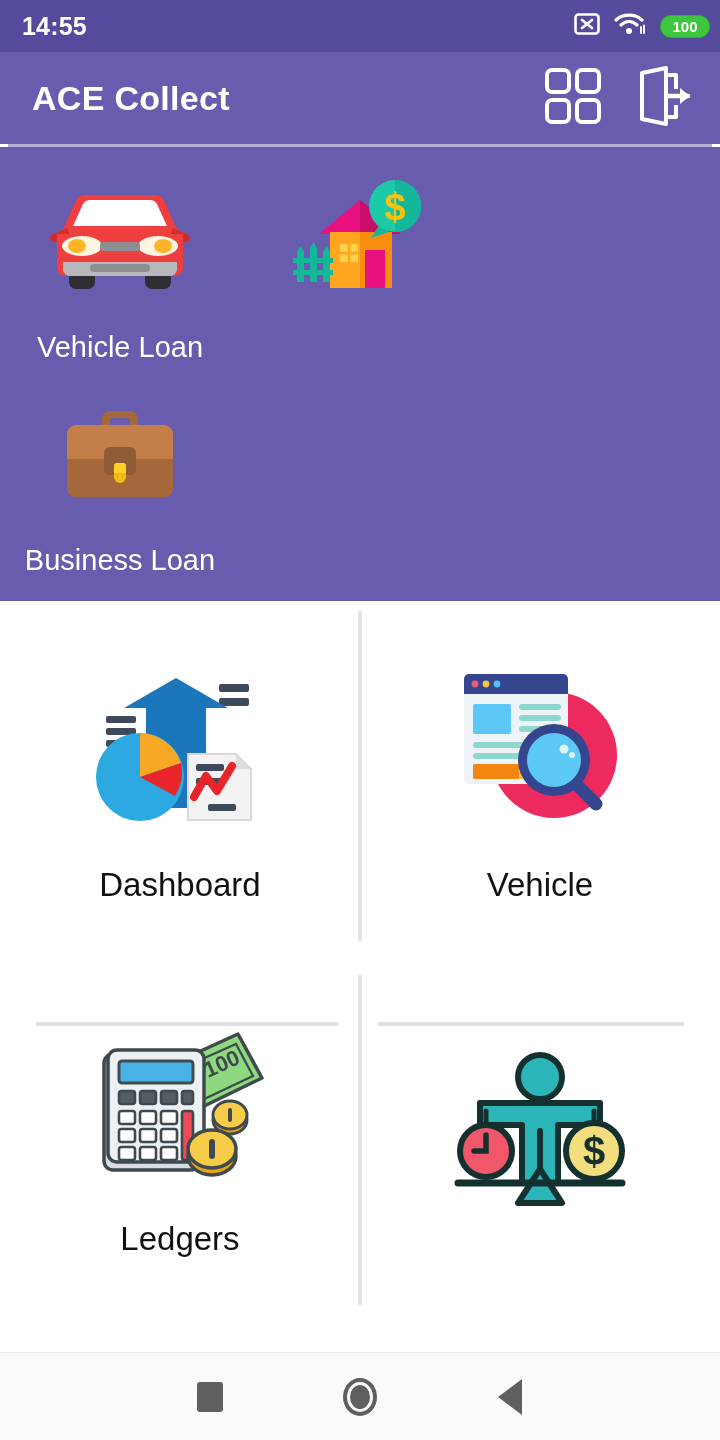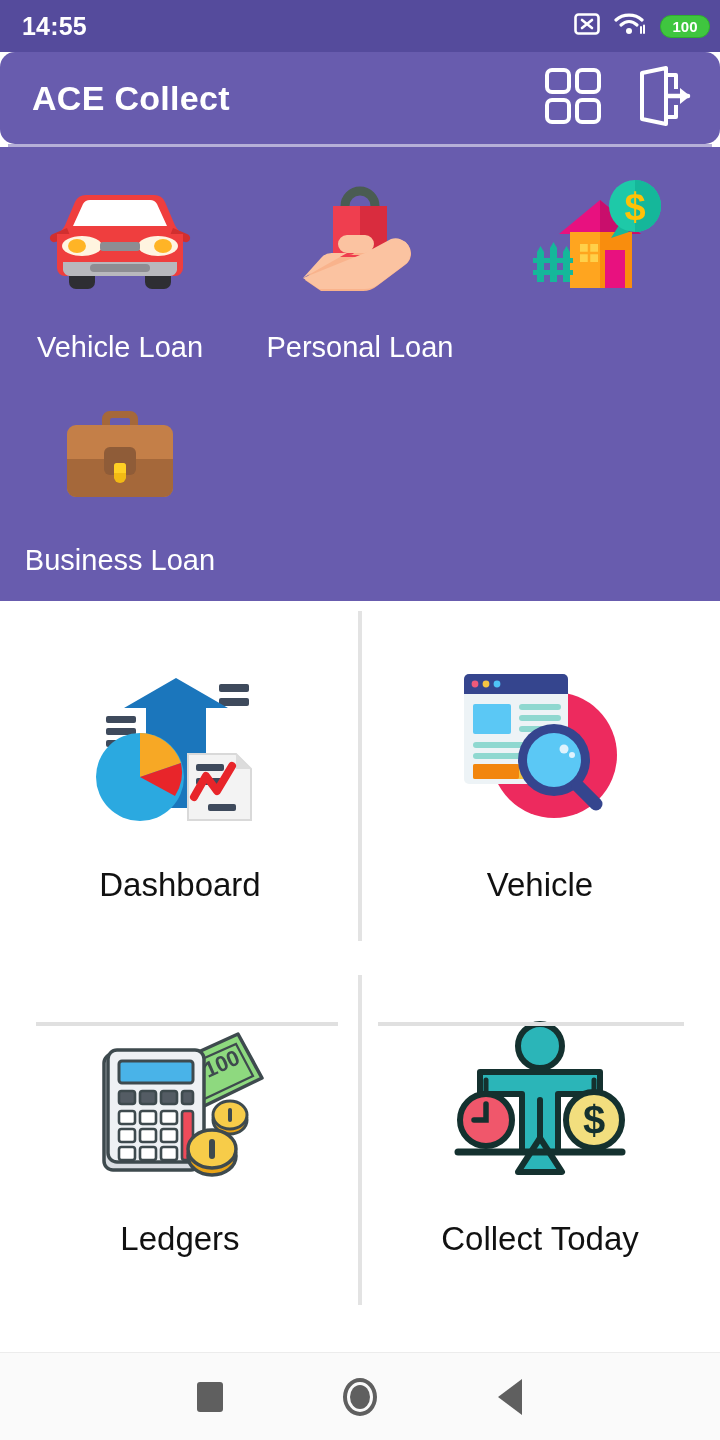--- a/index.html
+++ b/index.html
@@ -54,21 +54,20 @@
 
   
   .app-bar {
     height: 92px;
     background: #685cae;
     display: flex;
     align-items: center;
     justify-content: space-between;
     padding: 0 26px 0 32px;
     box-sizing: border-box;
-    border-radius: 15px;
   }
   .app-title {
     color: #ffffff;
     font-size: 34px;
     font-weight: bold;
     letter-spacing: 0.3px;
   }
   .app-bar-actions {
     display: flex;
     align-items: center;
@@ -275,33 +274,20 @@
           <ellipse cx="32" cy="70" rx="9" ry="7" fill="#ffb426"></ellipse>
           <ellipse cx="118" cy="70" rx="9" ry="7" fill="#ffb426"></ellipse>
           <rect x="55" y="66" width="40" height="9" rx="3" fill="#8d8d93"></rect>
           <path d="M18 86 L132 86 L132 94 A7 7 0 0 1 125 100 L25 100 A7 7 0 0 1 18 94 Z" fill="#b8b8bd"></path>
           <rect x="45" y="88" width="60" height="8" rx="4" fill="#8d8d93"></rect>
         </svg>
       </div>
       <div class="loan-label">Vehicle Loan</div>
     </div>
 
-    <div class="loan-cell">
-      <div class="loan-art">
-        <svg width="150" height="128" viewBox="0 0 150 128">
-          <path d="M60 30 A15 15 0 0 1 90 30 L90 44" fill="none" stroke="#4a5c52" stroke-width="9" stroke-linecap="round"></path>
-          <rect x="48" y="30" width="54" height="52" fill="#ef3e4f"></rect>
-          <rect x="75" y="30" width="27" height="52" fill="#d92c3e"></rect>
-          <path d="M20 104 L34 86 A13 13 0 0 1 45 81 L78 81 A9 9 0 0 0 78 63 L64 63 A8 8 0 0 1 64 79 L78 79 L104 66 A14 14 0 0 1 120 89 L92 110 A22 22 0 0 1 78 115 L36 115 Z" fill="#f9b38c"></path>
-          <path d="M18 102 L36 82 A14 14 0 0 1 47 77 L80 77 A9 9 0 0 0 80 59 L62 59 A9 9 0 0 0 62 77" fill="#fbc3a1"></path>
-          <path d="M80 77 L106 63 A15 15 0 0 1 122 87 L94 108 A24 24 0 0 1 79 113 L34 113 L18 102 Z" fill="#fbc3a1"></path>
-        </svg>
-      </div>
-      <div class="loan-label">Personal Loan</div>
-    </div>
 
     <div class="loan-cell">
       <div class="loan-art">
         <svg width="150" height="128" viewBox="0 0 150 128">
           <path d="M34 58 L75 24 L116 58 Z" fill="#e8117f"></path>
           <path d="M75 24 L116 58 L75 58 Z" fill="#c90e6c"></path>
           <rect x="45" y="56" width="62" height="56" fill="#ffa51f"></rect>
           <path d="M75 56 L107 56 L107 112 L75 112 Z" fill="#f98d0d"></path>
           <rect x="55" y="68" width="18" height="18" fill="#ffd04a"></rect>
           <path d="M64 68 L64 86 M55 77 L73 77" stroke="#ffa51f" stroke-width="2.5"></path>
@@ -452,21 +438,20 @@
           <path d="M144 64 L144 82" stroke="#14312f" stroke-width="5" stroke-linecap="round"></path>
           <circle cx="36" cy="104" r="26" fill="#f0576b" stroke="#14312f" stroke-width="6"></circle>
           <path d="M36 88 L36 104 L24 104" fill="none" stroke="#14312f" stroke-width="5.5" stroke-linecap="round"></path>
           <circle cx="144" cy="104" r="28" fill="#f2de7e" stroke="#14312f" stroke-width="6"></circle>
           <text x="144" y="118" font-size="40" font-weight="bold" fill="#14312f" text-anchor="middle" font-family="Liberation Sans, sans-serif">$</text>
           <path d="M90 84 L90 128" stroke="#14312f" stroke-width="6" stroke-linecap="round"></path>
           <path d="M68 156 L90 122 L112 156 Z" fill="#2bb5b8" stroke="#14312f" stroke-width="6" stroke-linejoin="round"></path>
           <path d="M8 136 L172 136" stroke="#14312f" stroke-width="7" stroke-linecap="round"></path>
         </svg>
       </div>
-      <div class="menu-label">Collect Today</div>
     </div>
   </div>
 </div>
 
 <div class="h-divider left"></div>
 <div class="h-divider right"></div>
 
 <div class="nav-bar">
   <div class="nav-btn">
     <div class="nav-square"></div>

